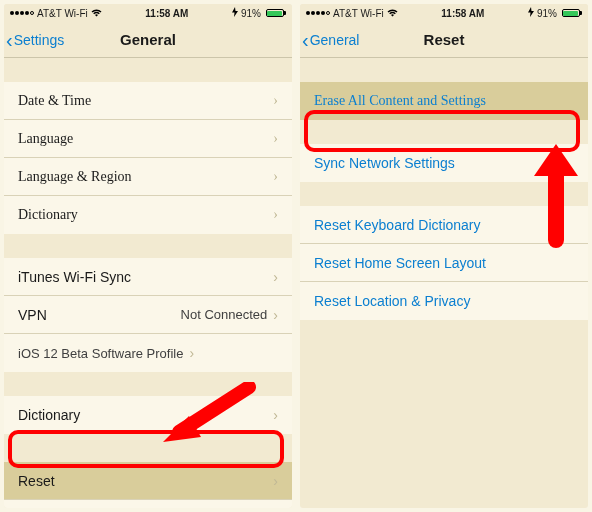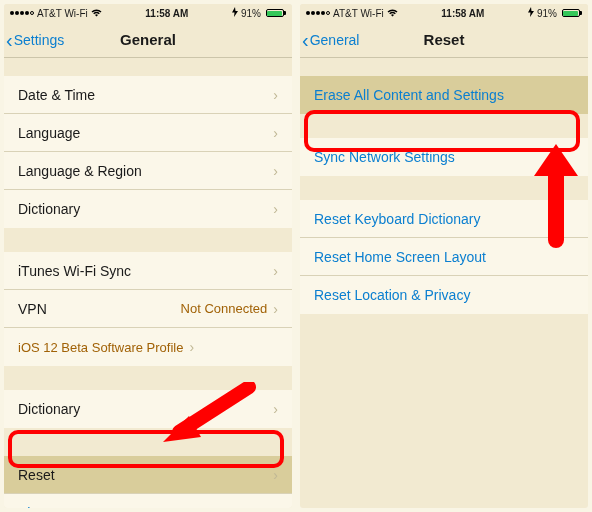--- a/index.html
+++ b/index.html
@@ -60,34 +60,34 @@
     left: 0; right: 0;
     text-align: center;
     font-size: 15px;
     font-weight: 600;
     color: #1a1a1a;
     pointer-events: none;
   }
   .section {
     margin-top: 24px;
   }
-  .section.first { margin-top: 18px; }
+  .section.first { margin-top: 24px; font-family: Liberation Serif, serif; }
   .row {
     background: #fbf7e9;
     height: 38px;
     display: flex;
     align-items: center;
     padding: 0 14px;
     border-bottom: 1px solid #d9d2b7;
     font-size: 14px;
     color: #1a1a1a;
     position: relative;
   }
   .row .label { flex: 1; }
-  .row .detail { color: #a16207; margin-right: 6px; font-size: 13px; }
+  .row .detail { color: #404040; margin-right: 6px; font-size: 13px; }
   .row .chev {
     color: #c0b895;
     font-size: 14px;
   }
   .row.link { color: #0b7fd0; }
   .row.noborder { border-bottom: none; }
   .row.highlighted {
     background: #d9cd9b;
   }
   .red-box {

